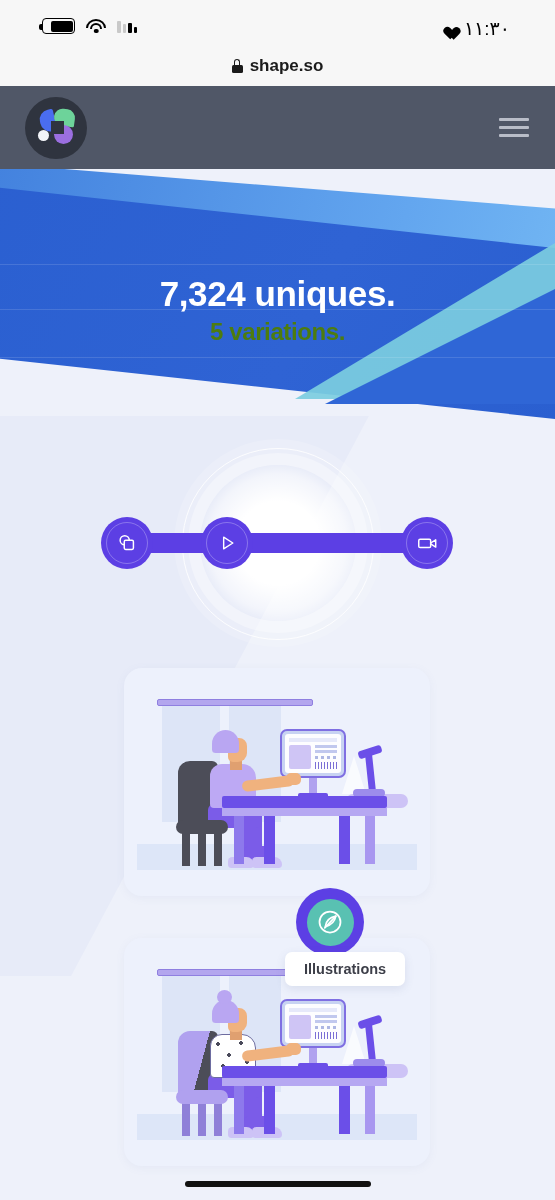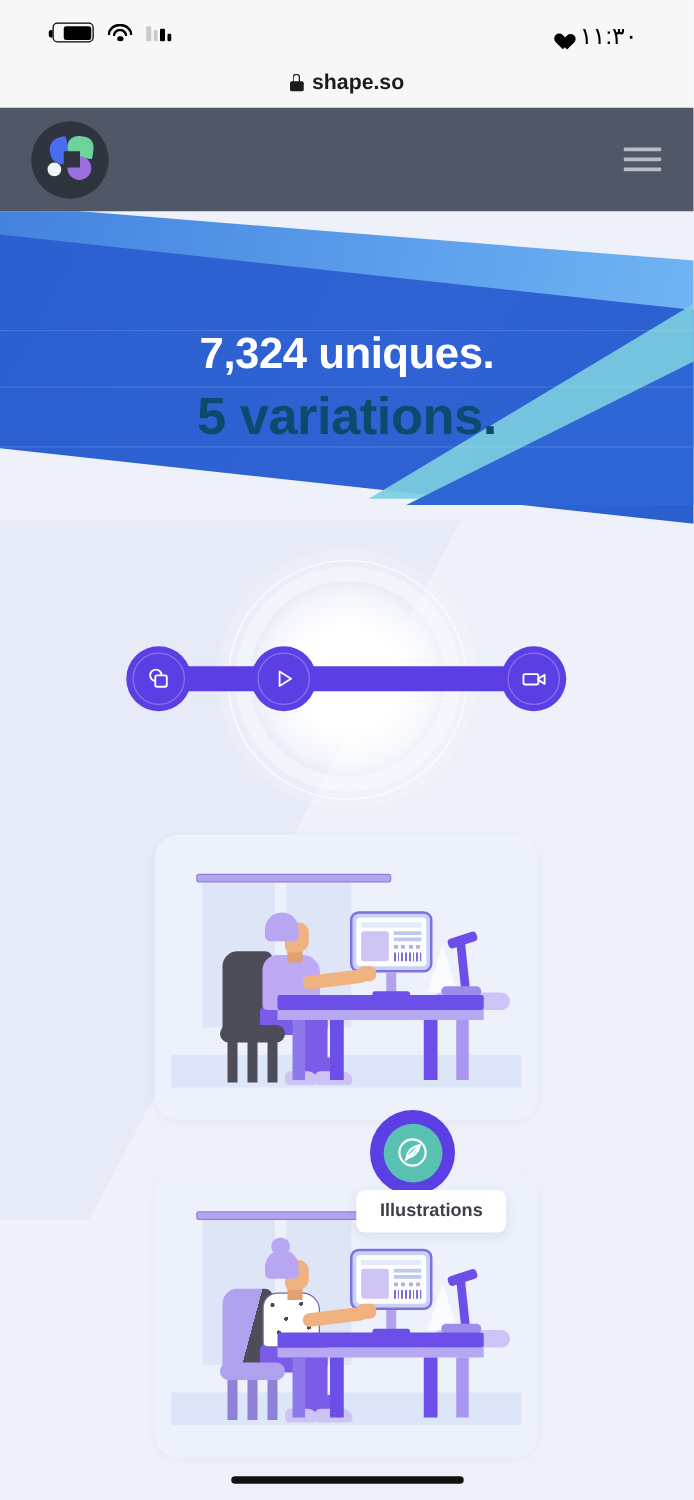--- a/index.html
+++ b/index.html
@@ -118,21 +118,21 @@
   }
   .hero-lines{ position:absolute; inset:0; }
   .hero-lines i{ position:absolute; left:0; width:555px; height:1px;
                  background:rgba(255,255,255,0.13); }
   .hero-text{
     position:absolute; left:0; top:0; width:555px; height:310px;
     display:flex; flex-direction:column; align-items:center;
     justify-content:center; z-index:4; padding-bottom:28px;
   }
   .hero-l1{ font-size:35px; font-weight:700; color:#ffffff; letter-spacing:-0.4px; line-height:1.28; }
-  .hero-l2{ font-size:42px; font-weight:700; color:#0c4a6e; letter-spacing:-0.4px; line-height:1.28; }
+  .hero-l2{ font-size:24px; font-weight:700; color:#4d7c0f; letter-spacing:-0.4px; line-height:1.28; }
 
   
   .steprow{ position:absolute; top:375px; left:0; width:555px; height:175px;font-weight:bold; }
   .glow{
     position:absolute; left:50%; top:4px; transform:translateX(-50%);
     width:156px; height:156px; border-radius:50%;
     background:radial-gradient(circle, #ffffff 38%, rgba(255,255,255,0.5) 62%, rgba(255,255,255,0) 73%);
     box-shadow:0 0 0 12px rgba(255,255,255,0.34), 0 0 0 26px rgba(255,255,255,0.16);
   }
   .glow2{

